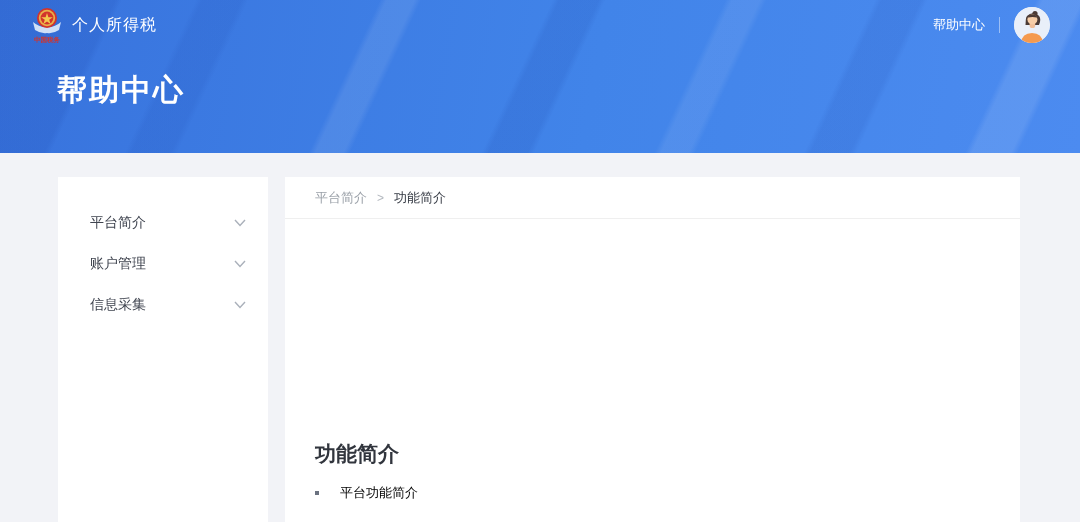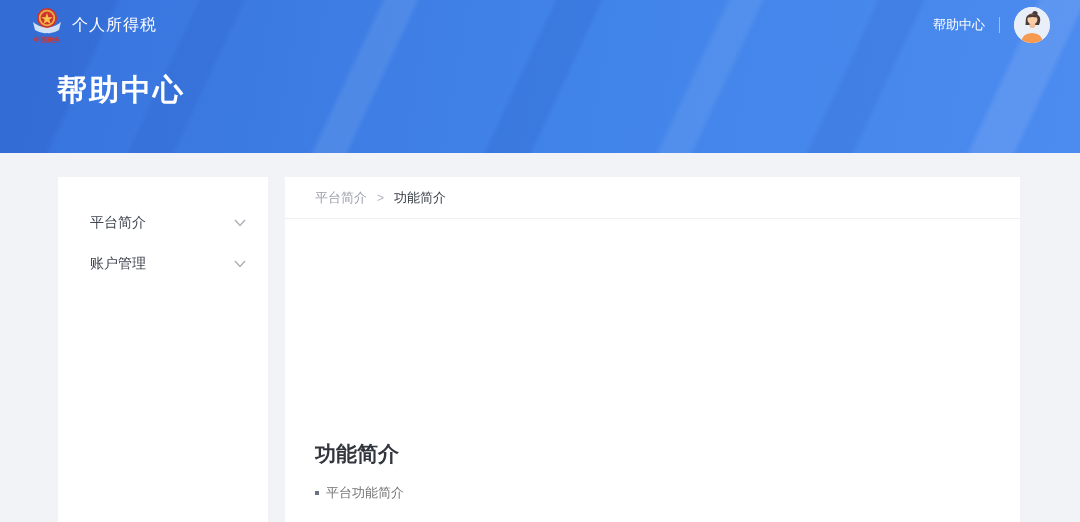--- a/index.html
+++ b/index.html
@@ -105,23 +105,23 @@
   .main-body { padding: 20px 30px; }
   .main-title {
     font-size: 21px;
     font-weight: bold;
     color: #31353d;
     margin-bottom: 16px;
   }
   .doc-link {
     display: flex;
     align-items: center;
-    gap: 7px;
+    gap: 21px;
     font-size: 13px;
-    color: #737373;
+    color: #000000;
     cursor: pointer;
   }
   .doc-link .bullet {
     width: 4px; height: 4px;
     background: #6b7280;
     display: inline-block;
   }
 </style>
 </head>
 <body>
@@ -169,20 +169,26 @@
       <svg class="chev" viewBox="0 0 12 8">
           <polyline points="1,1 6,6.5 11,1" fill="none" stroke="#aab0ba" stroke-width="1.4"></polyline>
         </svg>
     </div>
     <div class="side-item">
       <span>账户管理</span>
       <svg class="chev" viewBox="0 0 12 8">
           <polyline points="1,1 6,6.5 11,1" fill="none" stroke="#aab0ba" stroke-width="1.4"></polyline>
         </svg>
     </div>
+    <div class="side-item">
+      <span>信息采集</span>
+      <svg class="chev" viewBox="0 0 12 8">
+          <polyline points="1,1 6,6.5 11,1" fill="none" stroke="#aab0ba" stroke-width="1.4"></polyline>
+        </svg>
+    </div>
   </div>
 
   <div class="card main">
     <div class="crumbbar">
       <span class="crumb-parent">平台简介</span>
       <span class="crumb-sep">&gt;</span>
       <span class="crumb-current">功能简介</span>
     </div>
     <div class="main-body">
       <div class="main-title">功能简介</div>

